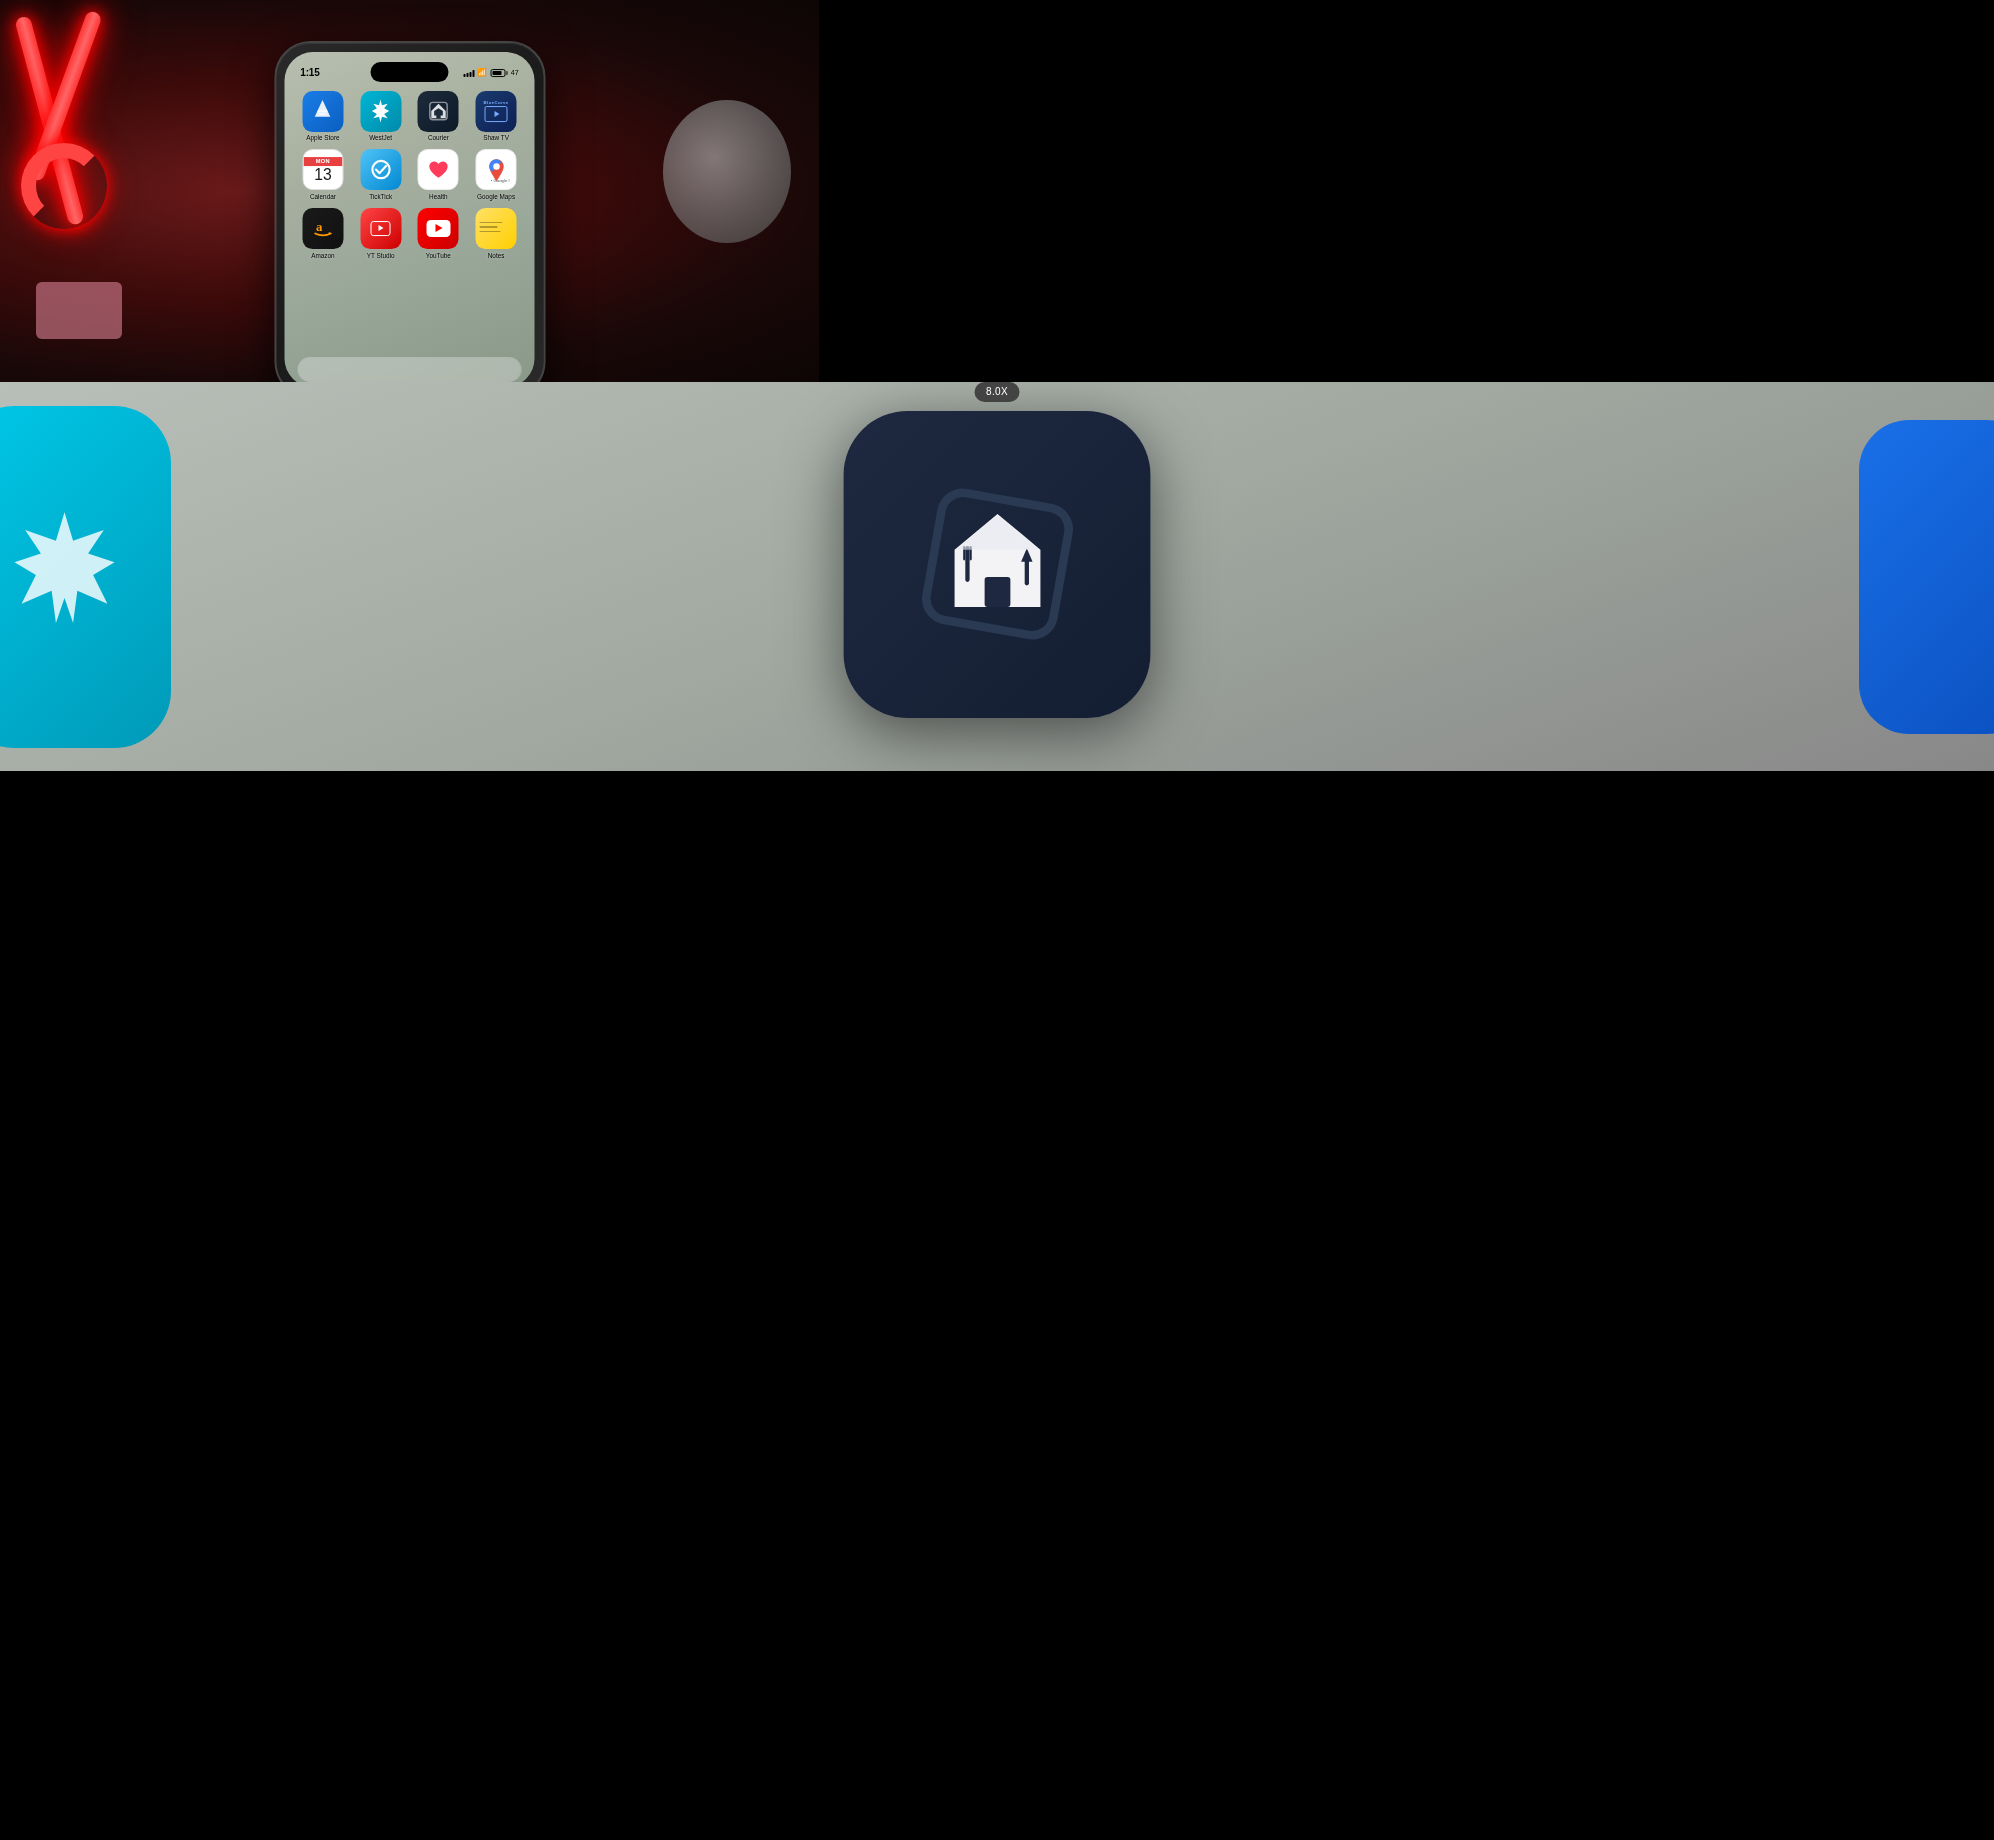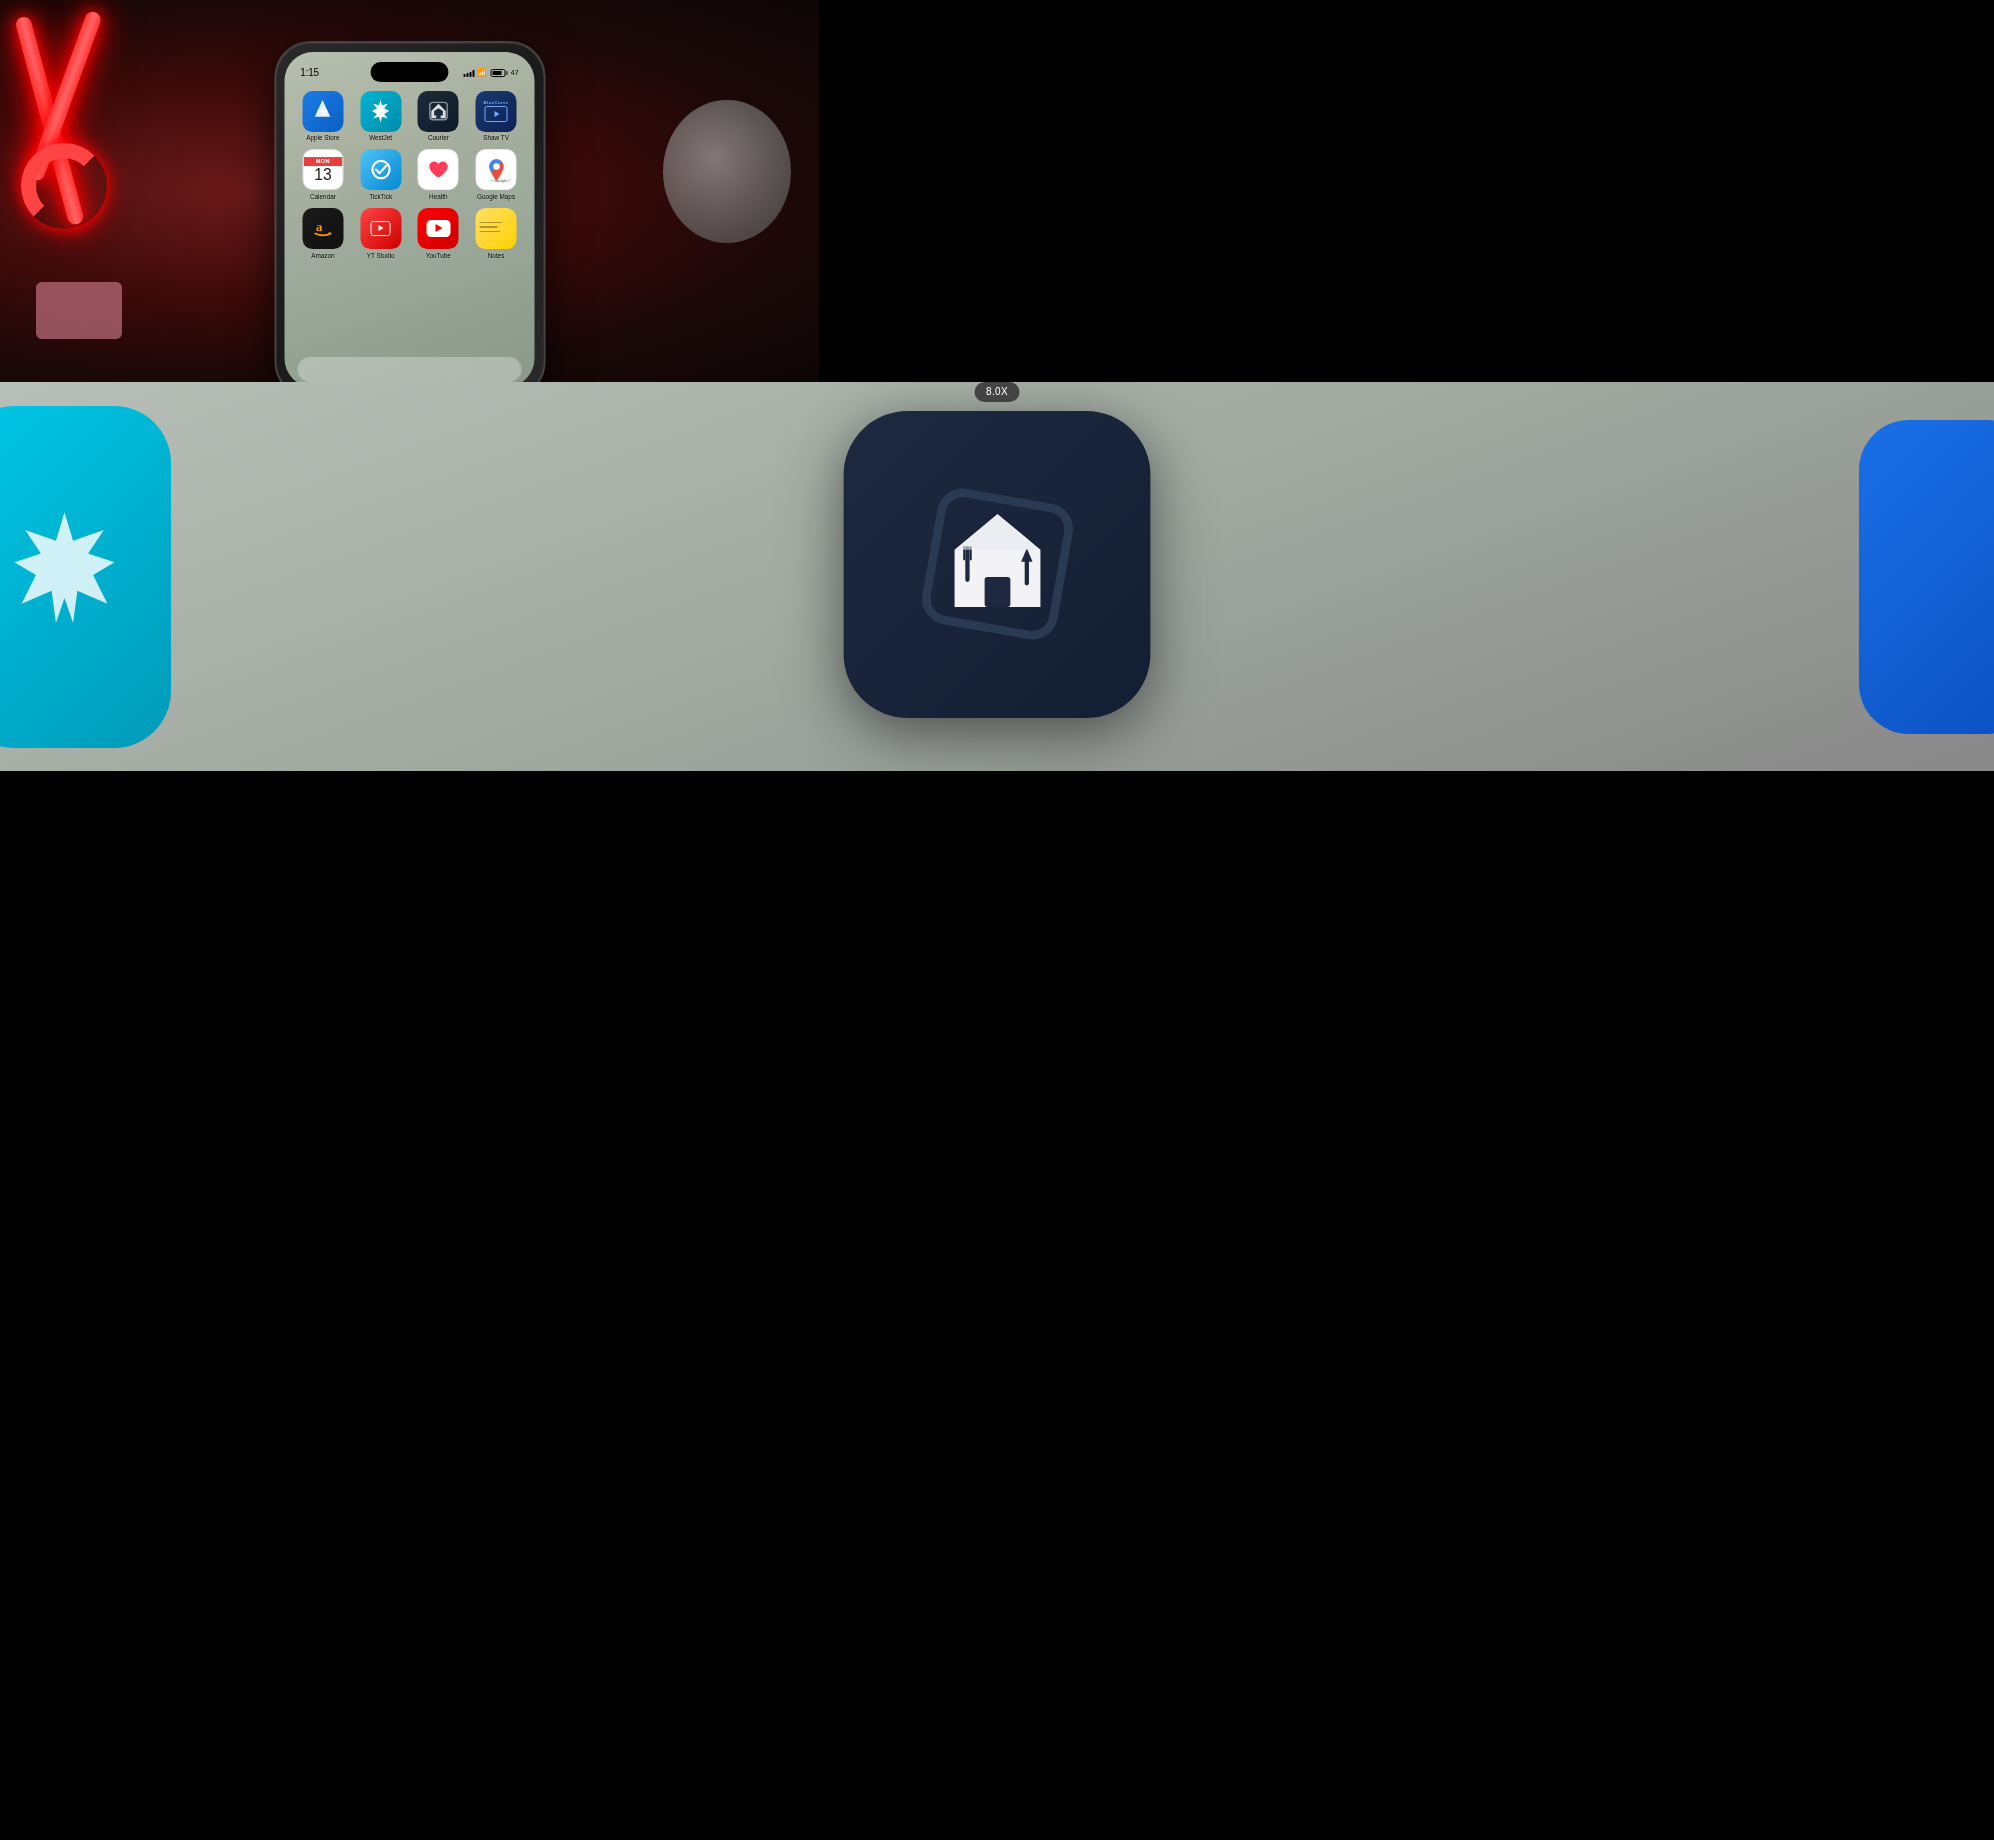--- a/index.html
+++ b/index.html
@@ -144,21 +144,21 @@
       left: 0; right: 0;
       height: 28.5px;
       display: flex;
       align-items: center;
       justify-content: space-between;
       padding: 0 15.7px;
       z-index: 9;
     }
     .status-time {
       font-size: 10px;
-      font-weight: 400;
+      font-weight: 700;
       color: #000;
       letter-spacing: -0.2px;
     }
     .status-icons {
       display: flex;
       align-items: center;
       gap: 2.9px;
     }
     .signal-bars {
       display: flex;

